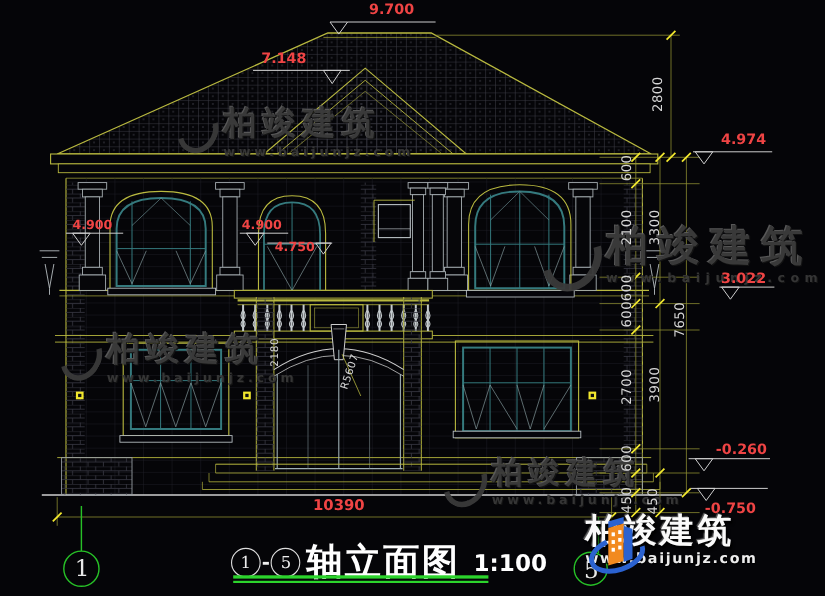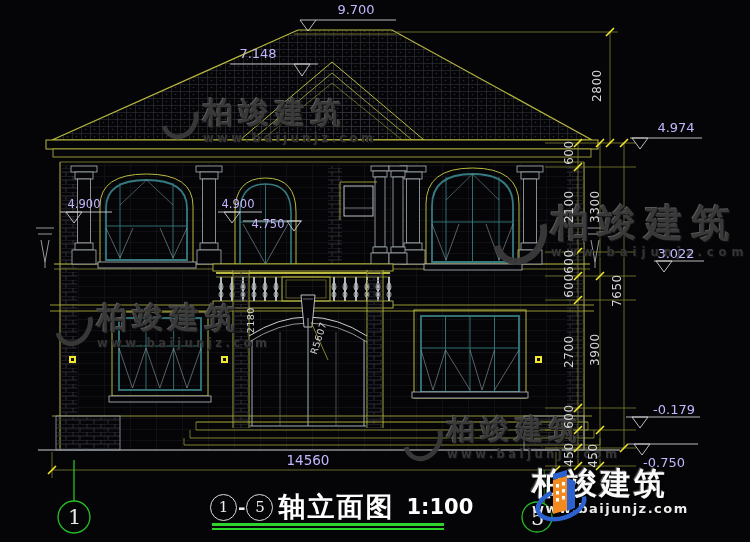--- a/index.html
+++ b/index.html
@@ -9,34 +9,34 @@
   
   .wm{position:absolute;z-index:20;display:flex;align-items:flex-start;gap:5px;opacity:.95;}
   .wm-cres{border:5px solid #3a3a3a;border-radius:50%;border-top-color:transparent;
            border-left-color:transparent;transform:rotate(28deg);}
   .wm-body{display:flex;flex-direction:column;}
   .wm-cn{font-weight:bold;color:#3c3c3c;line-height:1;white-space:nowrap;
          text-shadow:1px 1px 0 #141414,-1px -1px 0 #5c5c5c;}
   .wm-url{font-weight:bold;color:#383838;letter-spacing:3.5px;font-size:11.5px;margin-top:3px;
           white-space:nowrap;text-shadow:1px 1px 0 #141414;}
   
-  .lbl{position:absolute;color:#c4b5fd;font-size:13px;text-align:center;z-index:30;
-       white-space:nowrap;line-height:1.1;}
+  .lbl{position:absolute;color:#ef4444;font-size:13px;text-align:center;z-index:30;
+       white-space:nowrap;line-height:1.1;font-weight:bold;}
   .sm{font-size:11.5px;}
   .vd{position:absolute;width:60px;text-align:center;transform:rotate(-90deg);
       font-size:12px;color:#d6d6d6;z-index:30;letter-spacing:.5px;line-height:1.1;}
   .tiny{font-size:9.5px;width:40px;}
   .bub{position:absolute;z-index:30;color:#e9e9e9;font-family:"DejaVu Serif",serif;
        font-size:21px;line-height:1;}
   
   .title-row{position:absolute;left:210px;top:489px;display:flex;align-items:center;z-index:40;color:#fff;}
   .axisnum{width:25px;height:25px;border:1.6px solid #dcdcdc;border-radius:50%;
            font-family:"DejaVu Serif",serif;font-size:15px;line-height:24px;text-align:center;color:#eee;}
   .tdash{font-size:18px;font-weight:bold;margin:0 1px;color:#eee;}
-  .tname{font-size:27px;font-weight:bold;letter-spacing:2px;margin-left:5px;color:#fff;}
+  .tname{font-size:33px;font-weight:bold;letter-spacing:2px;margin-left:5px;color:#fff;}
   .tscale{font-size:21px;font-weight:bold;margin-left:12px;color:#fff;}
   .underline{position:absolute;left:212px;width:232px;background:#2cd42c;z-index:40;}
   .u1{top:523px;height:3px;}
   .u2{top:527.5px;height:2.5px;}
   
   .logo{position:absolute;left:532px;top:468px;display:flex;align-items:center;gap:4px;z-index:40;}
   .logo-text{display:flex;flex-direction:column;}
   .logo-cn{font-size:31px;font-weight:bold;color:#fafafa;letter-spacing:3px;line-height:1;
            text-shadow:2px 2px 2px #000,-1px -1px 1px #666;}
   .logo-url{font-size:13px;font-weight:bold;color:#ececec;letter-spacing:1.5px;margin-top:2px;
@@ -282,37 +282,37 @@
     </div>
   </div>
 
   <div class="lbl" style="left:328px;top:3px;width:56px;">9.700</div>
   <div class="lbl" style="left:230px;top:47px;width:56px;">7.148</div>
   <div class="lbl" style="left:648px;top:121px;width:56px;">4.974</div>
   <div class="lbl sm" style="left:60px;top:198px;width:48px;">4.900</div>
   <div class="lbl sm" style="left:214px;top:198px;width:48px;">4.900</div>
   <div class="lbl sm" style="left:244px;top:218px;width:48px;">4.750</div>
   <div class="lbl" style="left:650px;top:247px;width:52px;">3.022</div>
-  <div class="lbl" style="left:644px;top:403px;width:60px;">-0.179</div>
+  <div class="lbl" style="left:644px;top:403px;width:60px;">-0.260</div>
   <div class="lbl" style="left:634px;top:456px;width:60px;">-0.750</div>
 
   <div class="vd" style="left:568px;top:79px;">2800</div>
   <div class="vd" style="left:540px;top:146px;">600</div>
   <div class="vd" style="left:540px;top:200px;">2100</div>
   <div class="vd" style="left:540px;top:255px;">600</div>
   <div class="vd" style="left:540px;top:279px;">600</div>
   <div class="vd" style="left:540px;top:345px;">2700</div>
   <div class="vd" style="left:540px;top:410px;">600</div>
   <div class="vd" style="left:540px;top:448px;">450</div>
   <div class="vd" style="left:566px;top:200px;">3300</div>
   <div class="vd" style="left:566px;top:343px;">3900</div>
   <div class="vd" style="left:564px;top:449px;">450</div>
   <div class="vd" style="left:588px;top:284px;">7650</div>
 
-  <div class="lbl" style="left:278px;top:453px;width:60px;font-size:13.5px;">14560</div>
+  <div class="lbl" style="left:278px;top:453px;width:60px;font-size:13.5px;">10390</div>
 
   <div class="vd tiny" style="left:231px;top:315px;">2180</div>
   <div class="vd tiny" style="left:299px;top:333px;transform:rotate(-72deg);">R5607</div>
 
   <div class="bub" style="left:68px;top:507px;">1</div>
   <div class="bub" style="left:531px;top:508px;">5</div>
 
   <div class="title-row">
     <span class="axisnum">1</span>
     <span class="tdash">-</span>

